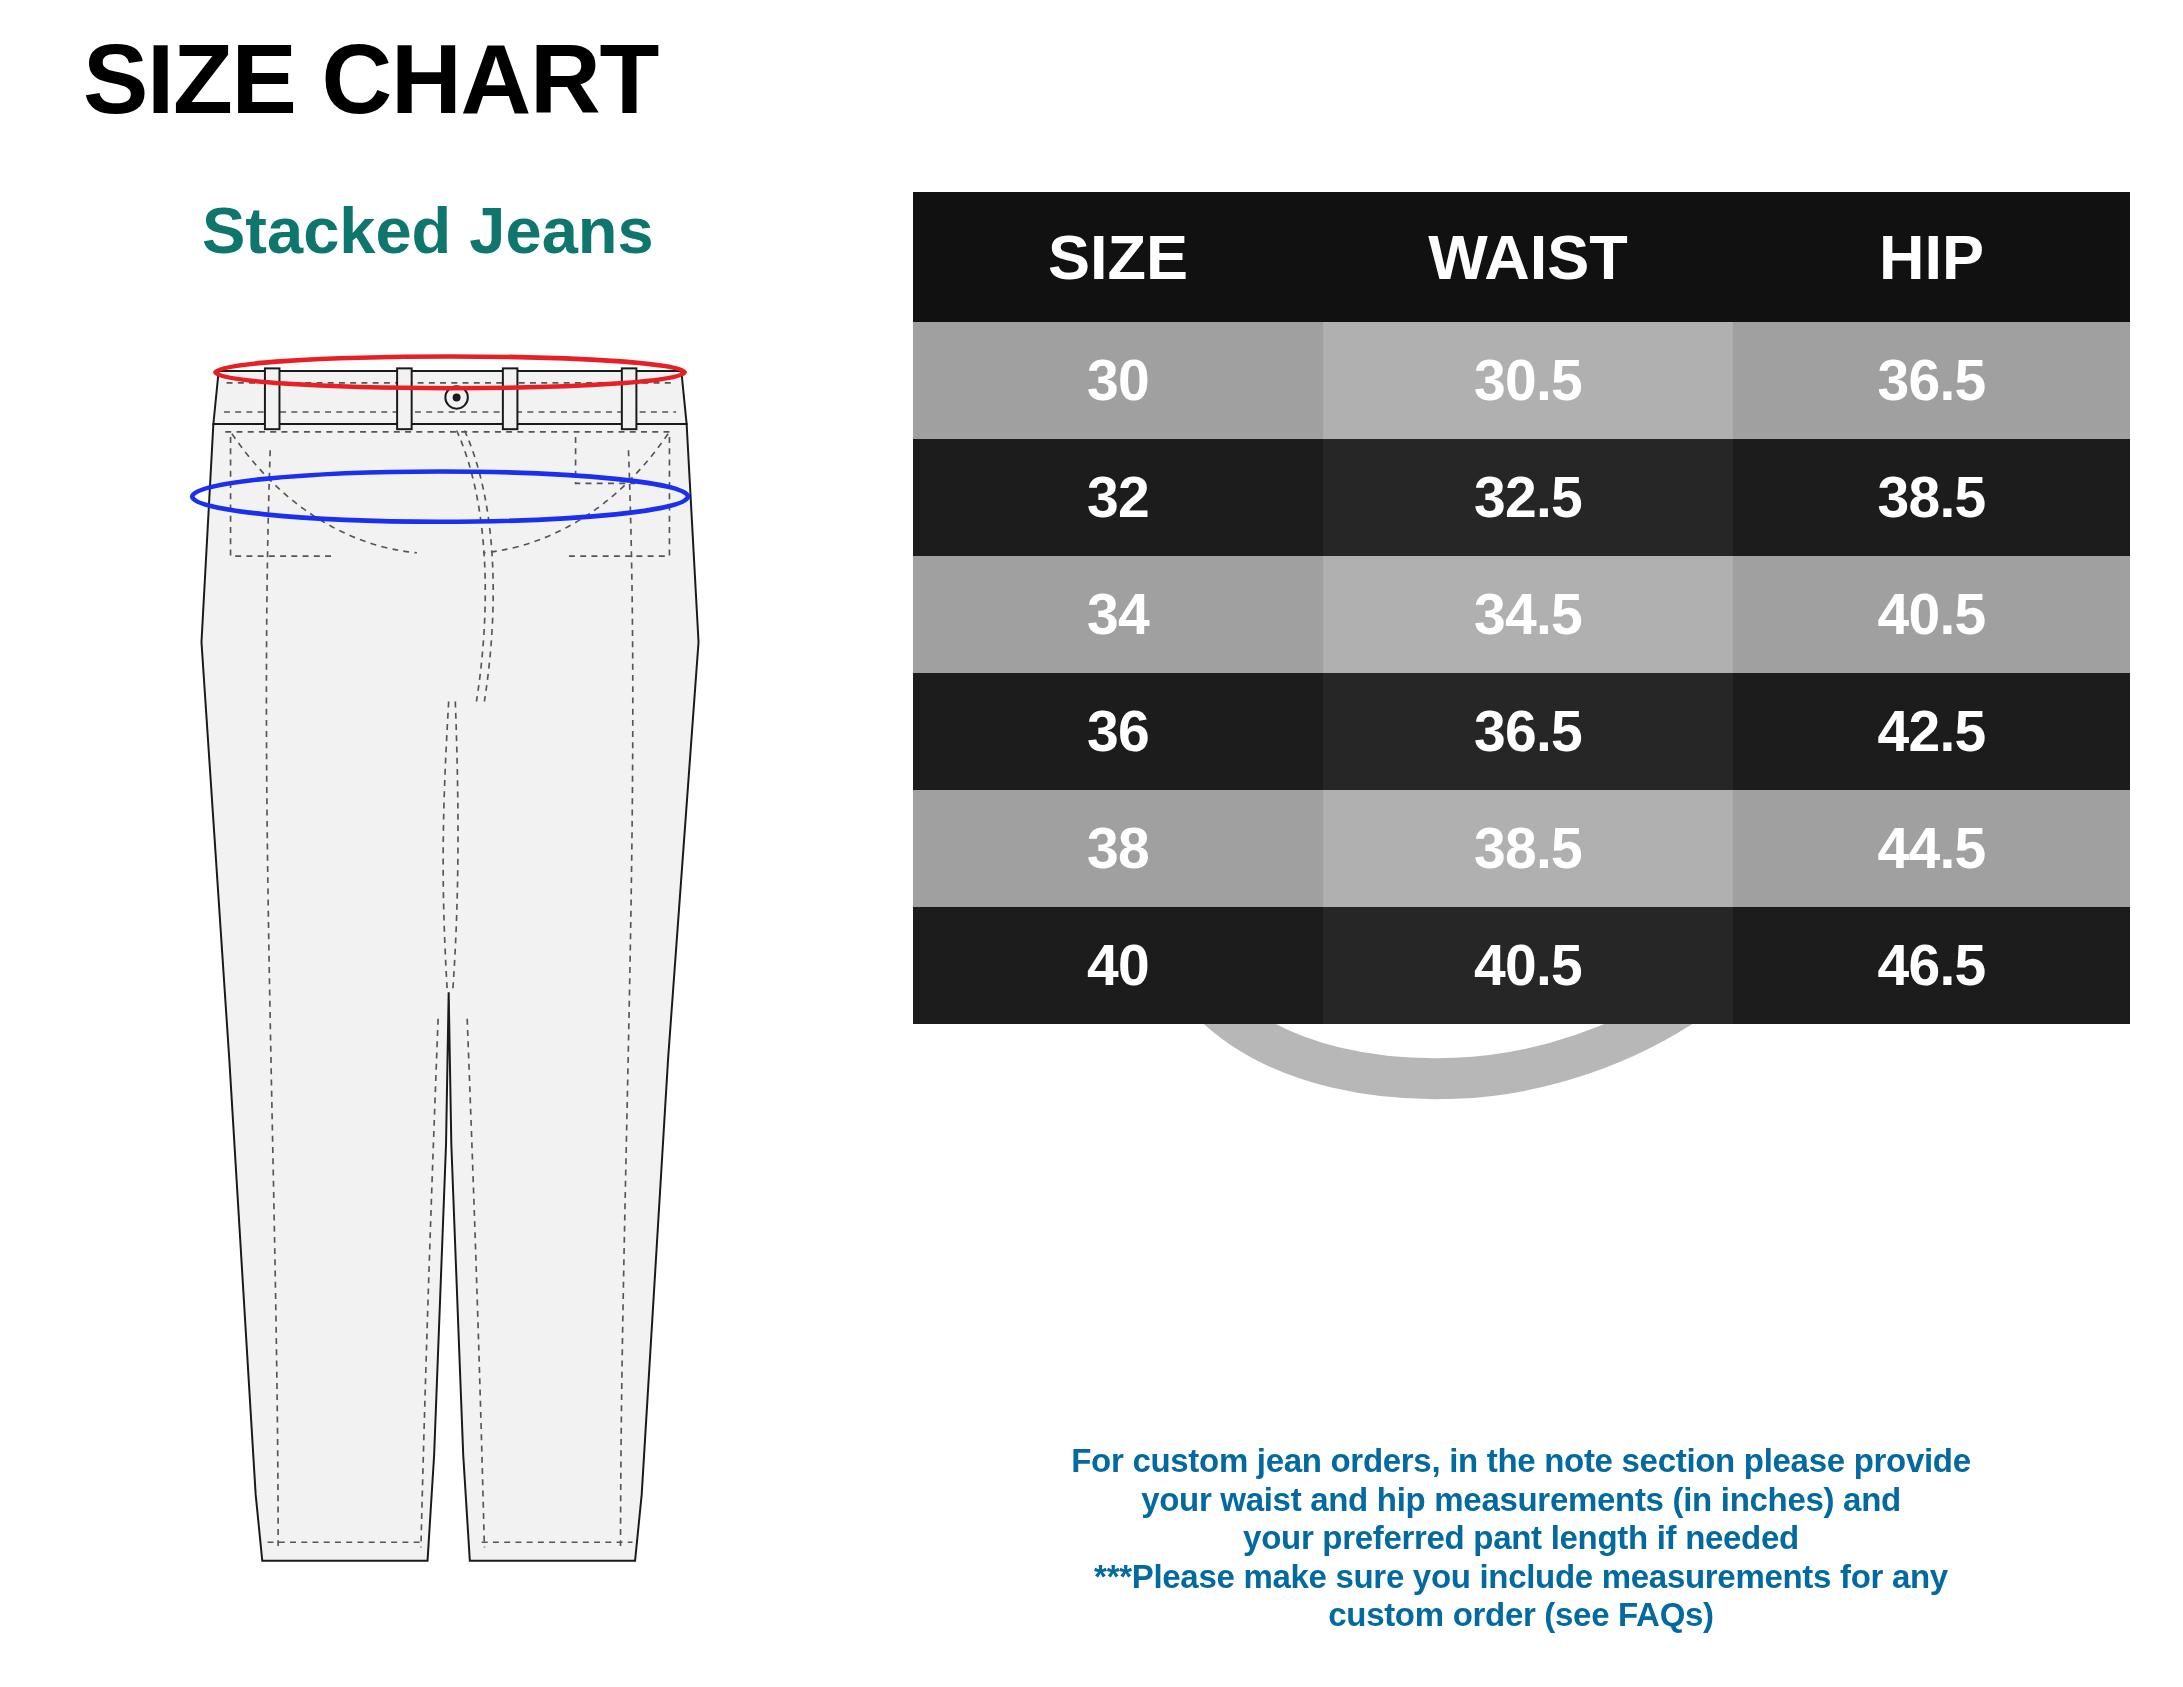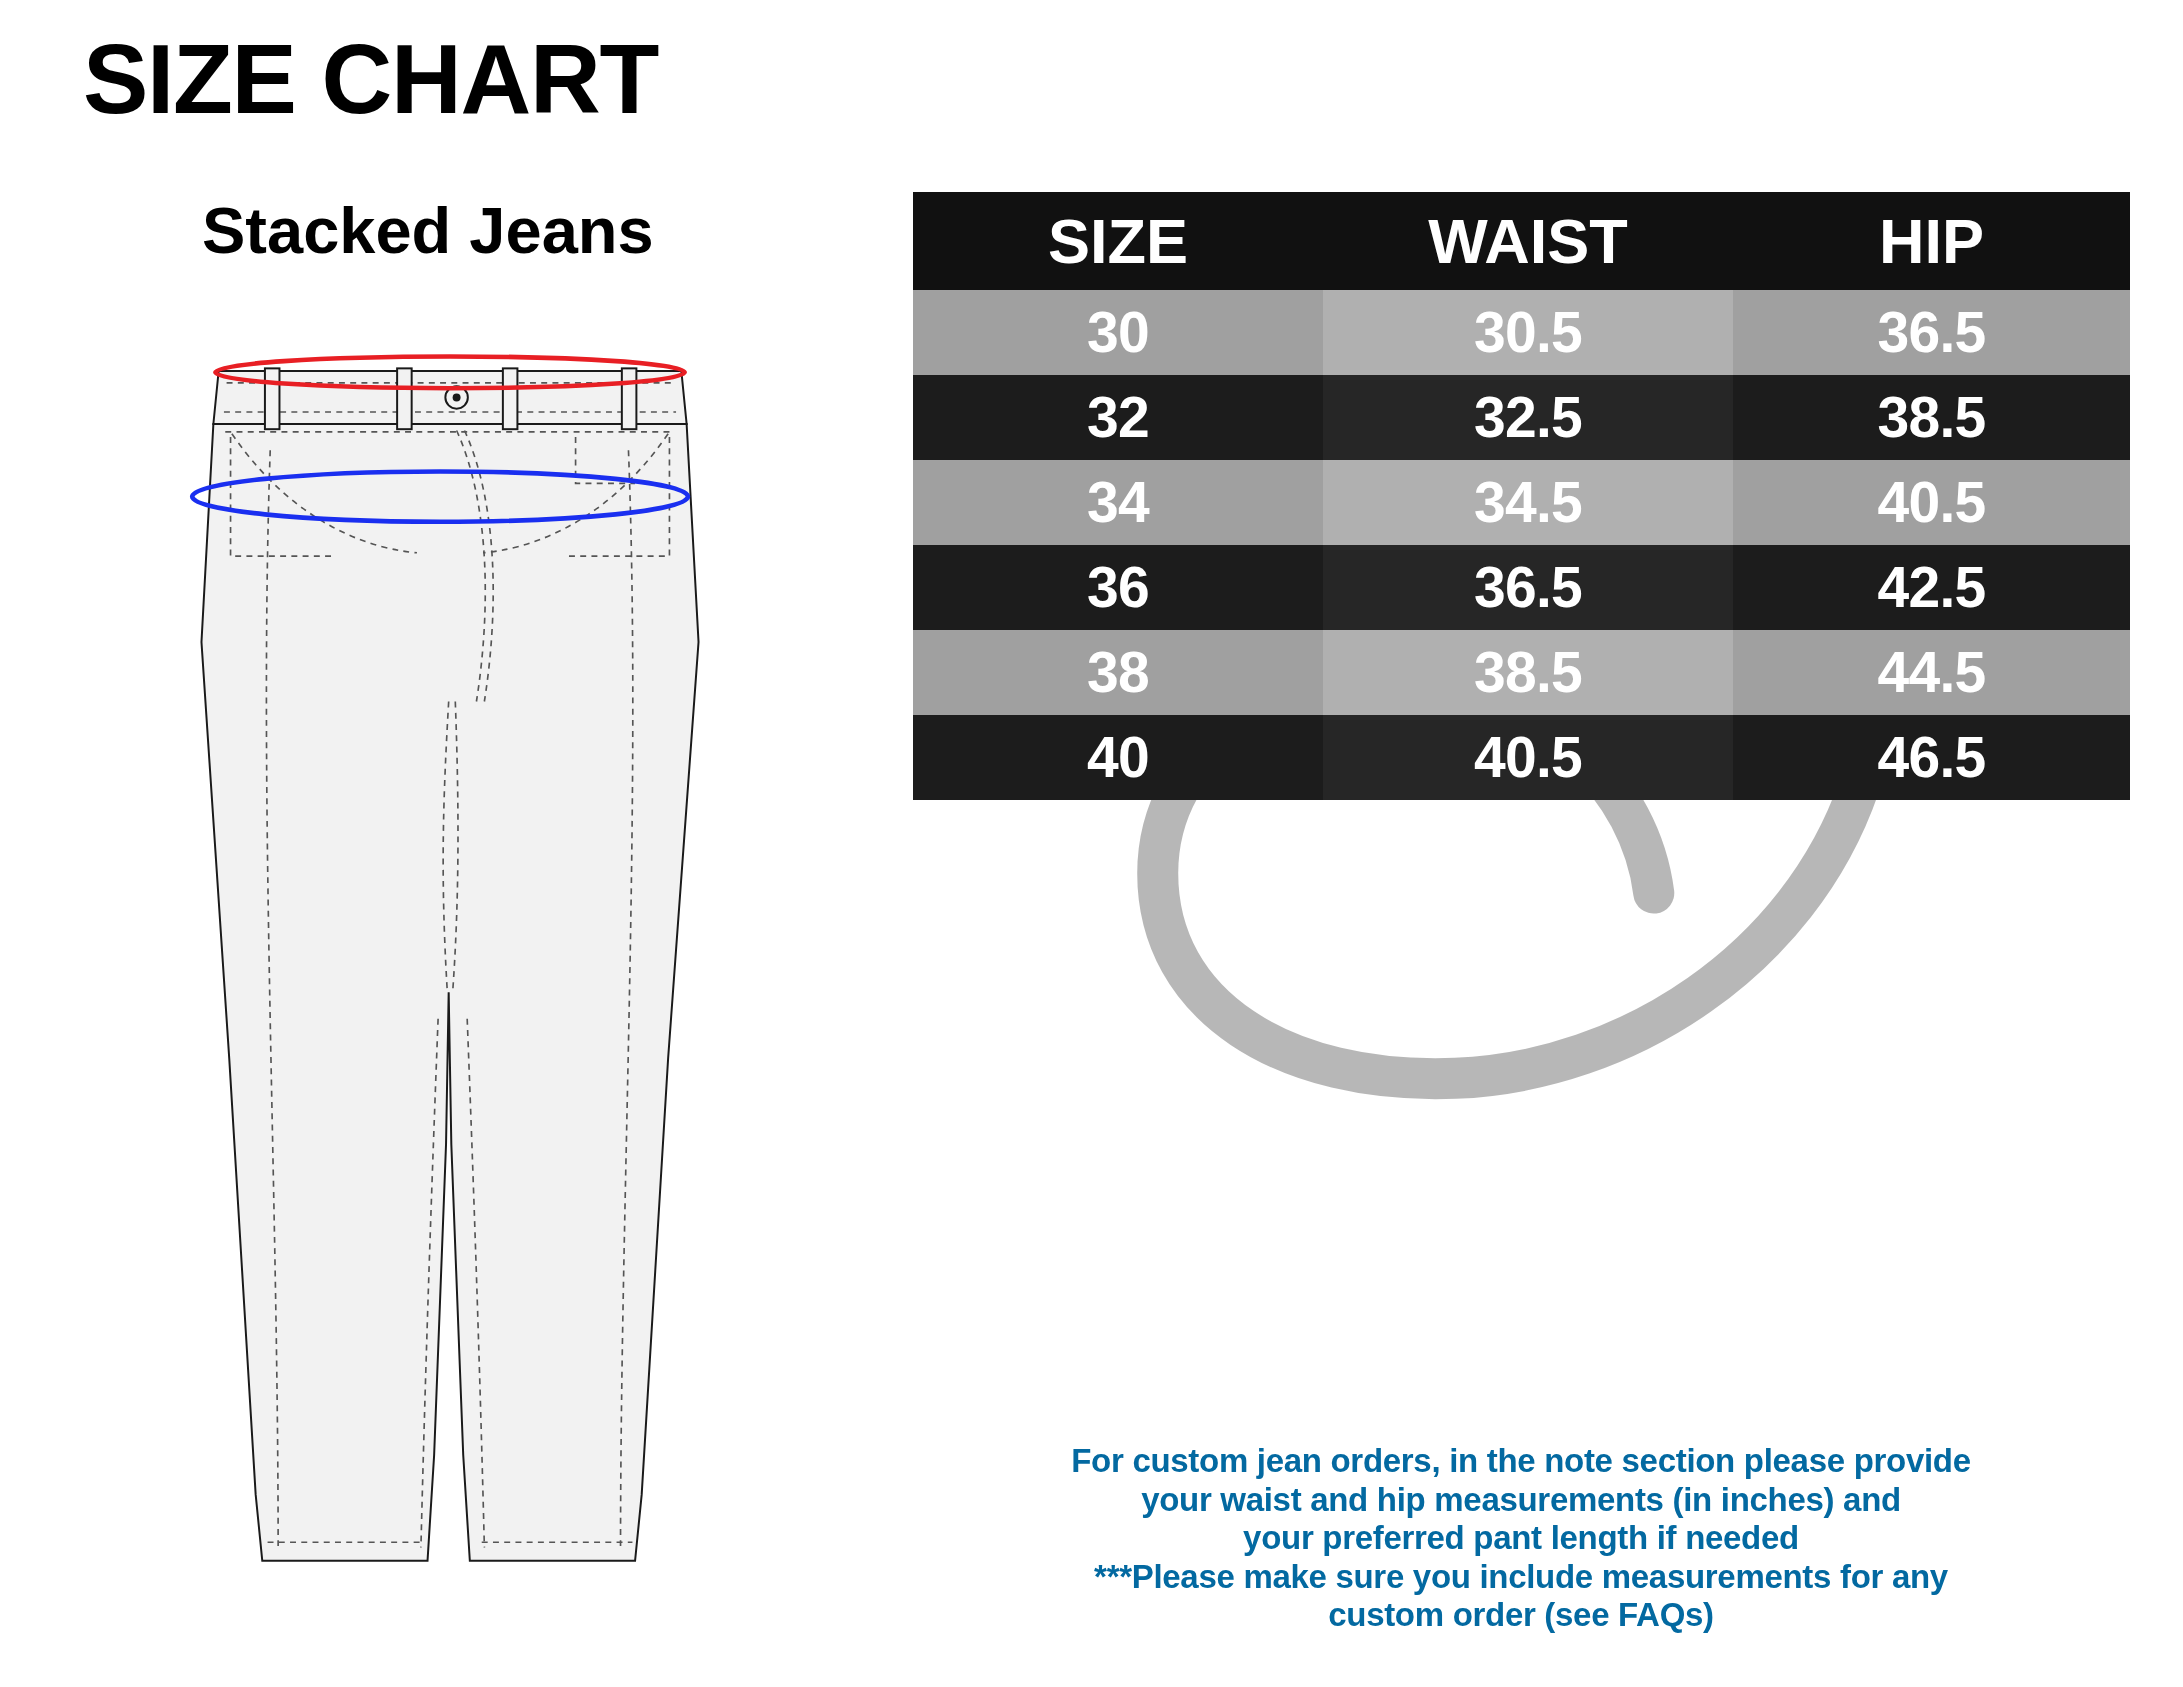--- a/index.html
+++ b/index.html
@@ -40,21 +40,21 @@
     line-height: 1;
     white-space: nowrap;
     text-align: center;
   }
   .subtitle {
     position: absolute;
     left: 202px;
     top: 198px;
     font-size: 65px;
     font-weight: bold;
-    color: #000000;
+    color: #0f766e;
     line-height: 1;
     white-space: nowrap;
   }
   .jeans-figure {
     position: absolute;
     left: 179px;
     top: 331px;
     width: 542px;
     height: 1283px;
   }
@@ -80,21 +80,21 @@
   }
   table.size-table col.c-size { width: 410px; }
   table.size-table col.c-waist { width: 410px; }
   table.size-table col.c-hip { width: 397px; }
 
   table.size-table th,
   table.size-table td {
     text-align: center;
     color: #ffffff;
     font-weight: bold;
-    padding: 0;
+    padding: 16px;
     height: 85px;
     line-height: 85px;
     font-size: 57px;
     letter-spacing: -0.7px;
   }
   table.size-table thead th {
     background: #111111;
     font-size: 63px;
     height: 98px;
     line-height: 98px;

